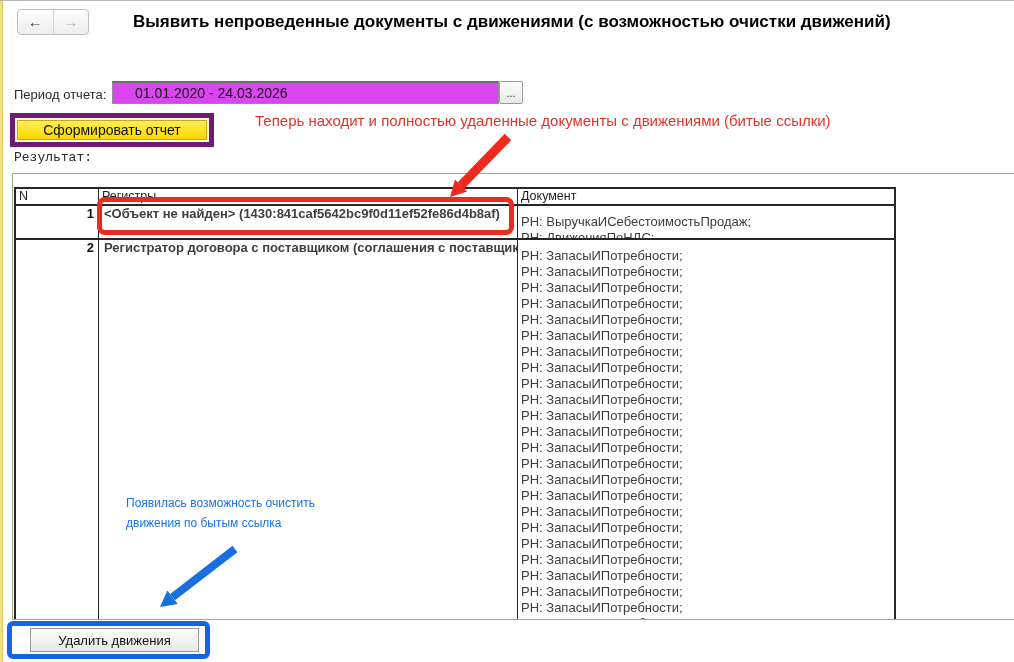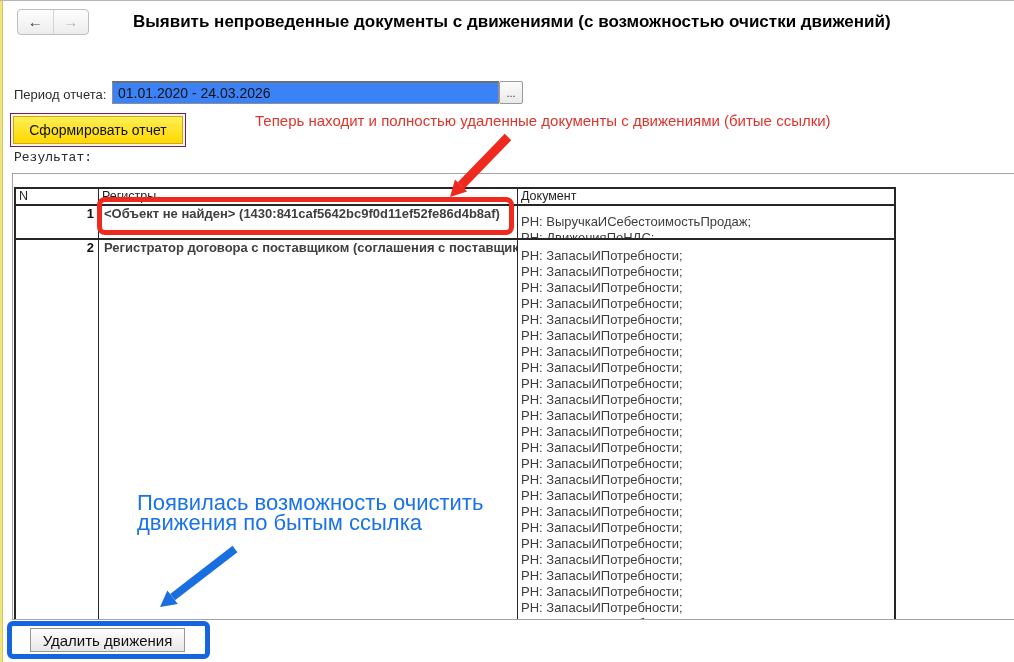--- a/index.html
+++ b/index.html
@@ -29,45 +29,45 @@
   .nav-divider { width:1px; background:#d4d4d4; }
   .title {
     position:absolute; left:133px; top:11px; width:860px;
     font-size:17px; font-weight:bold; color:#000; white-space:nowrap;
   }
   
   .period-label { position:absolute; left:14px; top:86px; font-size:13px; color:#2b2b2b; }
   .period-input {
     position:absolute; left:112px; top:80px; width:387px; height:23px;
     border:1px solid #8f8f8f; border-top:2px solid #6e6e6e;
-    font-size:14px; color:#111; padding:0 0 0 5px;
-    font-family:"Liberation Sans", sans-serif; background:#3b82f6;
+    font-size:14px; color:#111; padding:0 0 0 22px;
+    font-family:"Liberation Sans", sans-serif; background:#d946ef;
   }
   .period-picker {
     position:absolute; left:499px; top:80px; width:24px; height:23px;
     border:1px solid #9a9a9a; border-radius:2px;
     background:linear-gradient(#fcfcfc,#e9e9e9);
     font-size:11px; line-height:10px; color:#333; cursor:pointer;
     font-family:"Liberation Sans", sans-serif;
   }
   
   .gen-outline {
-    position:absolute; left:10px; top:112px; width:176px; height:34px;
-    border:1px solid #701a75; background:#fdf9d8; padding:2px;
+    position:absolute; left:10px; top:112px; width:204px; height:34px;
+    border:5px solid #701a75; background:#fdf9d8; padding:2px;
   }
   .gen-btn {
     width:100%; height:100%;
     background:linear-gradient(#ffee55,#ffd800);
     border:1px solid #c9a81e; cursor:pointer;
     font-size:14px; color:#111; font-family:"Liberation Sans", sans-serif;
   }
   
   .red-note { position:absolute; left:255px; top:111px; font-size:15px; color:#e0342b; white-space:nowrap; }
   .red-arrow { position:absolute; left:436px; top:130px; width:80px; height:70px; }
-  .blue-note { position:absolute; left:137px; top:492px; font-size:22px; line-height:20px; color:#1a73e8; }
+  .blue-note { position:absolute; left:126px; top:492px; font-size:12px; line-height:20px; color:#1a73e8; }
   .blue-arrow { position:absolute; left:148px; top:542px; width:95px; height:70px; }
   .red-rect {
     position:absolute; left:97px; top:196px; width:417px; height:38px;
     border:5px solid #ee2a1e; border-radius:8px; pointer-events:none;
   }
   .blue-rect {
     position:absolute; left:7px; top:620px; width:203px; height:38px;
     border:5px solid #1565e0; border-radius:6px; pointer-events:none;
   }
   .result-label { position:absolute; left:14px; top:149px; font-size:13px; color:#2b2b2b;font-family:Liberation Mono, monospace; }
@@ -87,24 +87,24 @@
   .cell + .cell { border-left:1px solid #262626; }
   .thead .cell { height:15px; font-size:12.5px; line-height:15px; color:#1f1f1f; padding-left:3px; }
   .num { font-size:13px; font-weight:bold; color:#111; text-align:right; padding-right:4px; line-height:16px; }
   .doc { font-size:13px; font-weight:bold; color:#404040; padding-left:5px; line-height:16px; }
   .regs { padding:8px 0 0 3px; }
   .reg-line { font-size:13px; line-height:16px; color:#3d3d3d; white-space:nowrap; }
   .trow.r1 .cell { height:32px; }
   .trow.r2 .cell { min-height:384px; }
   
   .del-btn {
-    position:absolute; left:30px; top:627px; width:155px; height:24px;
+    position:absolute; left:30px; top:627px; width:169px; height:24px;
     background:linear-gradient(#fefefe,#e7e7e7);
     border:1px solid #989898; cursor:pointer;
-    font-size:15px; color:#111; font-family:"Liberation Sans", sans-serif;
+    font-size:13px; color:#111; font-family:"Liberation Sans", sans-serif;
   }
 </style>
 </head>
 <body>
 
 <div class="page">
   <div class="left-strip"></div>
 
   <div class="nav">
     <button class="nav-btn back"><span>←</span></button>

